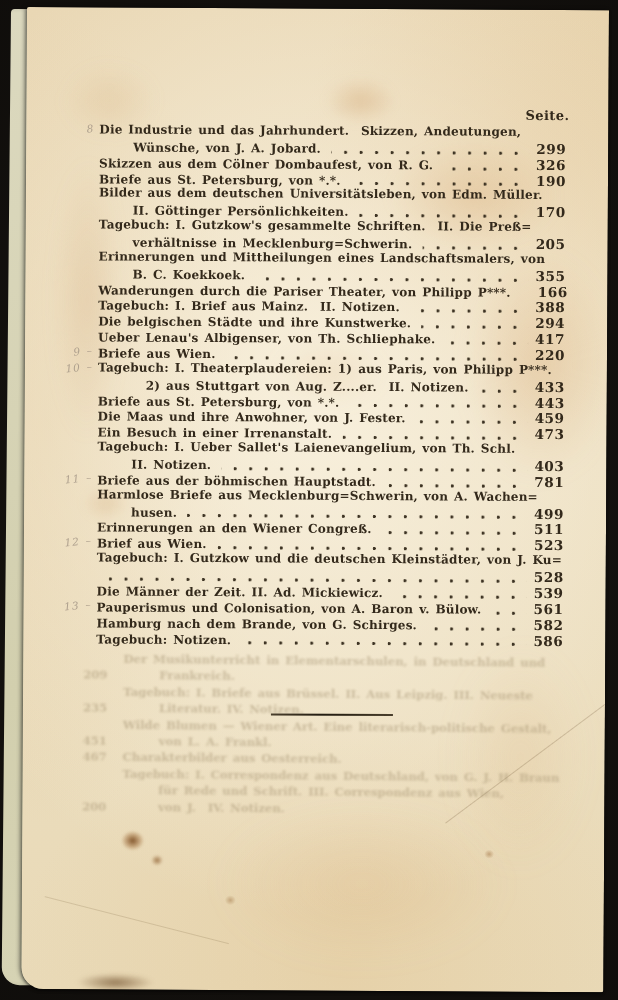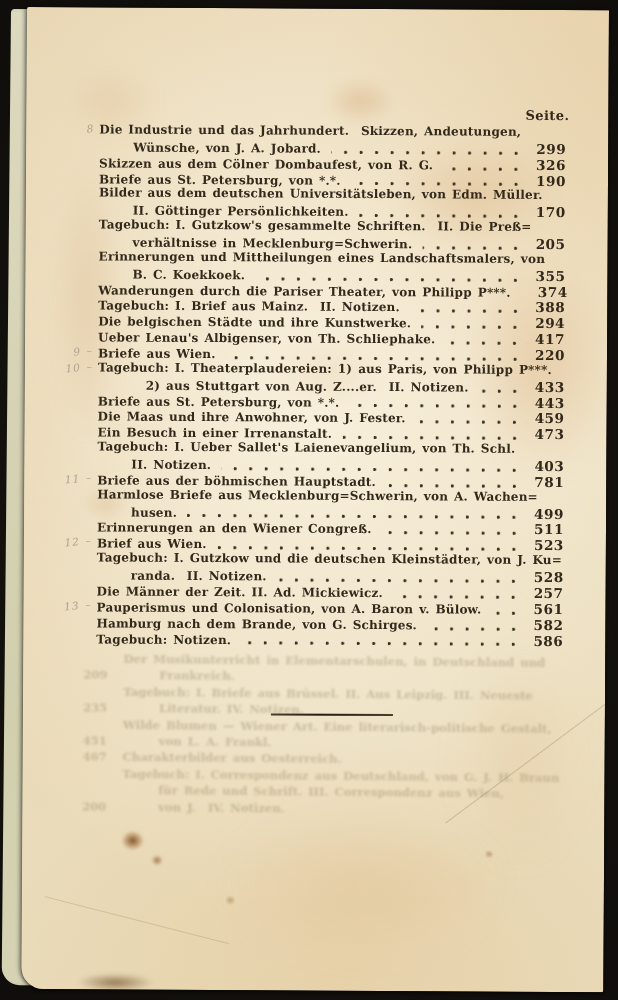--- a/index.html
+++ b/index.html
@@ -126,40 +126,40 @@
       <div class="row"><span class="note">8</span><span class="t">Die Industrie und das Jahrhundert.  Skizzen, Andeutungen,</span></div>
       <div class="row ind"><span class="t">Wünsche, von J. A. Jobard.</span><span class="lead"></span><span class="pg">299</span></div>
       <div class="row"><span class="t">Skizzen aus dem Cölner Dombaufest, von R. G.</span><span class="lead"></span><span class="pg">326</span></div>
       <div class="row"><span class="t">Briefe aus St. Petersburg, von *.*.</span><span class="lead"></span><span class="pg">190</span></div>
       <div class="row"><span class="t">Bilder aus dem deutschen Universitätsleben, von Edm. Müller.</span></div>
       <div class="row ind"><span class="t">II. Göttinger Persönlichkeiten.</span><span class="lead"></span><span class="pg">170</span></div>
       <div class="row"><span class="t">Tagebuch: I. Gutzkow's gesammelte Schriften.  II. Die Preß=</span></div>
       <div class="row ind"><span class="t">verhältnisse in Mecklenburg=Schwerin.</span><span class="lead"></span><span class="pg">205</span></div>
       <div class="row"><span class="t">Erinnerungen und Mittheilungen eines Landschaftsmalers, von</span></div>
       <div class="row ind"><span class="t">B. C. Koekkoek.</span><span class="lead"></span><span class="pg">355</span></div>
-      <div class="row"><span class="t">Wanderungen durch die Pariser Theater, von Philipp P***.</span><span class="lead"></span><span class="pg">374</span></div>
+      <div class="row"><span class="t">Wanderungen durch die Pariser Theater, von Philipp P***.</span><span class="lead"></span><span class="pg">166</span></div>
       <div class="row"><span class="t">Tagebuch: I. Brief aus Mainz.  II. Notizen.</span><span class="lead"></span><span class="pg">388</span></div>
       <div class="row"><span class="t">Die belgischen Städte und ihre Kunstwerke.</span><span class="lead"></span><span class="pg">294</span></div>
       <div class="row"><span class="t">Ueber Lenau's Albigenser, von Th. Schliephake.</span><span class="lead"></span><span class="pg">417</span></div>
       <div class="row"><span class="note">9 –</span><span class="t">Briefe aus Wien.</span><span class="lead"></span><span class="pg">220</span></div>
       <div class="row"><span class="note">10 –</span><span class="t">Tagebuch: I. Theaterplaudereien: 1) aus Paris, von Philipp P***.</span></div>
       <div class="row ind2"><span class="t">2) aus Stuttgart von Aug. Z....er.  II. Notizen.</span><span class="lead"></span><span class="pg">433</span></div>
       <div class="row"><span class="t">Briefe aus St. Petersburg, von *.*.</span><span class="lead"></span><span class="pg">443</span></div>
       <div class="row"><span class="t">Die Maas und ihre Anwohner, von J. Fester.</span><span class="lead"></span><span class="pg">459</span></div>
       <div class="row"><span class="t">Ein Besuch in einer Irrenanstalt.</span><span class="lead"></span><span class="pg">473</span></div>
       <div class="row"><span class="t">Tagebuch: I. Ueber Sallet's Laienevangelium, von Th. Schl.</span></div>
       <div class="row ind"><span class="t">II. Notizen.</span><span class="lead"></span><span class="pg">403</span></div>
       <div class="row"><span class="note">11 –</span><span class="t">Briefe aus der böhmischen Hauptstadt.</span><span class="lead"></span><span class="pg">781</span></div>
       <div class="row"><span class="t">Harmlose Briefe aus Mecklenburg=Schwerin, von A. Wachen=</span></div>
       <div class="row ind"><span class="t">husen.</span><span class="lead"></span><span class="pg">499</span></div>
       <div class="row"><span class="t">Erinnerungen an den Wiener Congreß.</span><span class="lead"></span><span class="pg">511</span></div>
       <div class="row"><span class="note">12 –</span><span class="t">Brief aus Wien.</span><span class="lead"></span><span class="pg">523</span></div>
       <div class="row"><span class="t">Tagebuch: I. Gutzkow und die deutschen Kleinstädter, von J. Ku=</span></div>
-      <div class="row ind"><span class="t">randa.  II. Notizen.</span><span class="lead"></span><span class="pg">528</span></div>
-      <div class="row"><span class="t">Die Männer der Zeit. II. Ad. Mickiewicz.</span><span class="lead"></span><span class="pg">257</span></div>
+      <div class="row ind"><span class="lead"></span><span class="pg">528</span></div>
+      <div class="row"><span class="t">Die Männer der Zeit. II. Ad. Mickiewicz.</span><span class="lead"></span><span class="pg">539</span></div>
       <div class="row"><span class="note">13 –</span><span class="t">Pauperismus und Colonisation, von A. Baron v. Bülow.</span><span class="lead"></span><span class="pg">561</span></div>
       <div class="row"><span class="t">Hamburg nach dem Brande, von G. Schirges.</span><span class="lead"></span><span class="pg">582</span></div>
       <div class="row"><span class="t">Tagebuch: Notizen.</span><span class="lead"></span><span class="pg">586</span></div>
     </div>
 
   <div class="endrule"></div>
 
   <div class="stain s5"></div>
   <div class="stain s6"></div>
   <div class="stain s13"></div>

